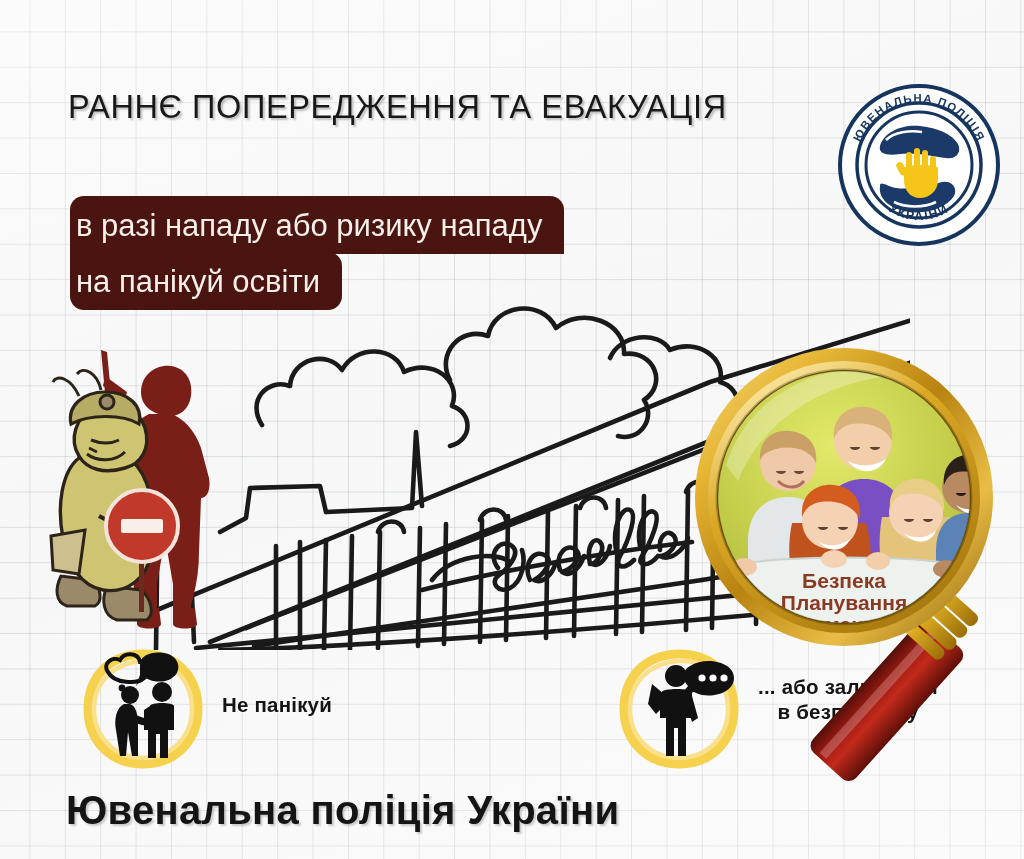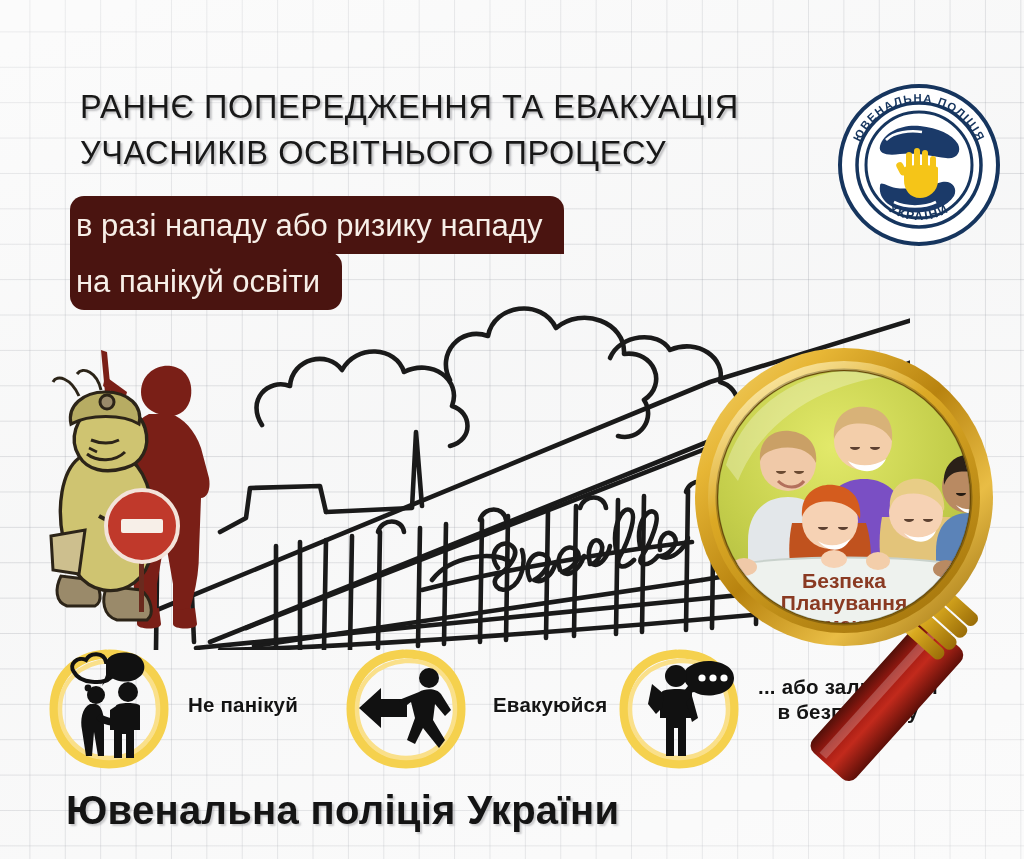--- a/index.html
+++ b/index.html
@@ -23,21 +23,21 @@
     pointer-events:none;
   }
 
   
   .lyr{position:absolute;}
   .z-sketch{z-index:2;}
   .z-soldier{z-index:3;}
 
   
   .headline{
-    left:80px;top:84px;width:760px;
+    left:68px;top:84px;width:760px;
     z-index:6;
   }
   .headline div{
     font-size:32.5px;
     letter-spacing:.6px;
     line-height:1.42;
     color:#181818;
     font-weight:400;
     text-shadow:2px 2px 2px rgba(120,120,125,.45);
     white-space:nowrap;
@@ -221,21 +221,20 @@
       <g>
         <rect x="94" y="178" width="5" height="86" fill="#6a2a1e"></rect>
         <circle cx="97" cy="178" r="36" fill="#c0392b" stroke="#f3e3da" stroke-width="4"></circle>
         <rect x="76" y="171" width="42" height="14" rx="2" fill="#f7efe8"></rect>
       </g>
     </svg>
   </div>
 
   <div class="lyr headline">
     <div>РАННЄ ПОПЕРЕДЖЕННЯ ТА ЕВАКУАЦІЯ</div>
-    <div>УЧАСНИКІВ ОСВІТНЬОГО ПРОЦЕСУ</div>
   </div>
 
   <div class="lyr banner">
     <span class="bline b1">в разі нападу або ризику нападу</span>
     <span class="bline b2">на панікуй освіти</span>
   </div>
 
   <div class="lyr logo">
     <svg viewBox="0 0 166 166" width="166" height="166">
       <defs>
@@ -397,21 +396,21 @@
         <ellipse cx="254" cy="224" rx="13" ry="9" fill="#b98a62"></ellipse>
 
         <path d="M34 120 C58 44 140 10 210 30 C140 34 72 70 46 136 Z" fill="rgba(255,255,255,.28)"></path>
       </g>
       <circle cx="152" cy="152" r="127" fill="none" stroke="rgba(0,0,0,.25)" stroke-width="3"></circle>
     </svg>
   </div>
 
   <div class="lyr iconrow">
 
-    <div class="icon-item" style="left:48px;width:270px;">
+    <div class="icon-item" style="left:82px;width:270px;">
       <div class="ring">
         <svg viewBox="0 0 122 122" width="122" height="122">
           <path d="M61 6 C98 6 116 32 116 61 C116 92 94 116 61 116
                    C28 116 6 92 6 61 C6 30 26 8 58 6" fill="none" stroke="#f5d14e" stroke-width="9" stroke-linecap="round"></path>
           <path d="M61 13 C94 11 110 36 110 61 C110 88 90 110 61 110
                    C32 110 12 88 12 61 C12 34 32 15 60 13" fill="none" stroke="#fae08a" stroke-width="4.5" stroke-linecap="round"></path>
         </svg>
       </div>
       <svg viewBox="0 0 122 122" width="122" height="122" style="position:absolute;left:0;top:8px;">
 
@@ -434,43 +433,20 @@
           <circle cx="80" cy="44" r="10"></circle>
           <path d="M68 58 C68 54 92 54 92 58 L92 82 L86 82 L86 110 L78 110
                    L78 86 L74 86 L74 110 L66 110 L66 82 L62 82 L62 62 Z"></path>
         </g>
       </svg>
       <div class="icon-cap" style="left:140px;top:52px;">
         <div>Не панікуй</div>
       </div>
     </div>
 
-    <div class="icon-item" style="left:345px;width:280px;">
-      <div class="ring">
-        <svg viewBox="0 0 122 122" width="122" height="122">
-          <path d="M61 6 C98 6 116 32 116 61 C116 92 94 116 61 116
-                   C28 116 6 92 6 61 C6 30 26 8 58 6" fill="none" stroke="#f5d14e" stroke-width="9" stroke-linecap="round"></path>
-          <path d="M61 13 C94 11 110 36 110 61 C110 88 90 110 61 110
-                   C32 110 12 88 12 61 C12 34 32 15 60 13" fill="none" stroke="#fae08a" stroke-width="4.5" stroke-linecap="round"></path>
-        </svg>
-      </div>
-      <svg viewBox="0 0 122 122" width="122" height="122" style="position:absolute;left:0;top:8px;">
-
-        <path d="M14 60 L36 40 L36 51 L62 51 L62 69 L36 69 L36 80 Z" fill="#111"></path>
-
-        <g fill="#111">
-          <circle cx="84" cy="30" r="10"></circle>
-          <path d="M74 44 C80 40 92 40 96 46 L106 62 L100 68 L90 56 L88 72
-                   L100 92 L94 100 L78 80 L70 96 L62 92 L70 70 L66 54 L58 60 L54 52 Z"></path>
-        </g>
-      </svg>
-      <div class="icon-cap" style="left:148px;top:52px;">
-        <div>Евакуюйся</div>
-      </div>
-    </div>
 
     <div class="icon-item" style="left:618px;width:330px;">
       <div class="ring">
         <svg viewBox="0 0 122 122" width="122" height="122">
           <path d="M61 6 C98 6 116 32 116 61 C116 92 94 116 61 116
                    C28 116 6 92 6 61 C6 30 26 8 58 6" fill="none" stroke="#f5d14e" stroke-width="9" stroke-linecap="round"></path>
           <path d="M61 13 C94 11 110 36 110 61 C110 88 90 110 61 110
                    C32 110 12 88 12 61 C12 34 32 15 60 13" fill="none" stroke="#fae08a" stroke-width="4.5" stroke-linecap="round"></path>
         </svg>
       </div>

